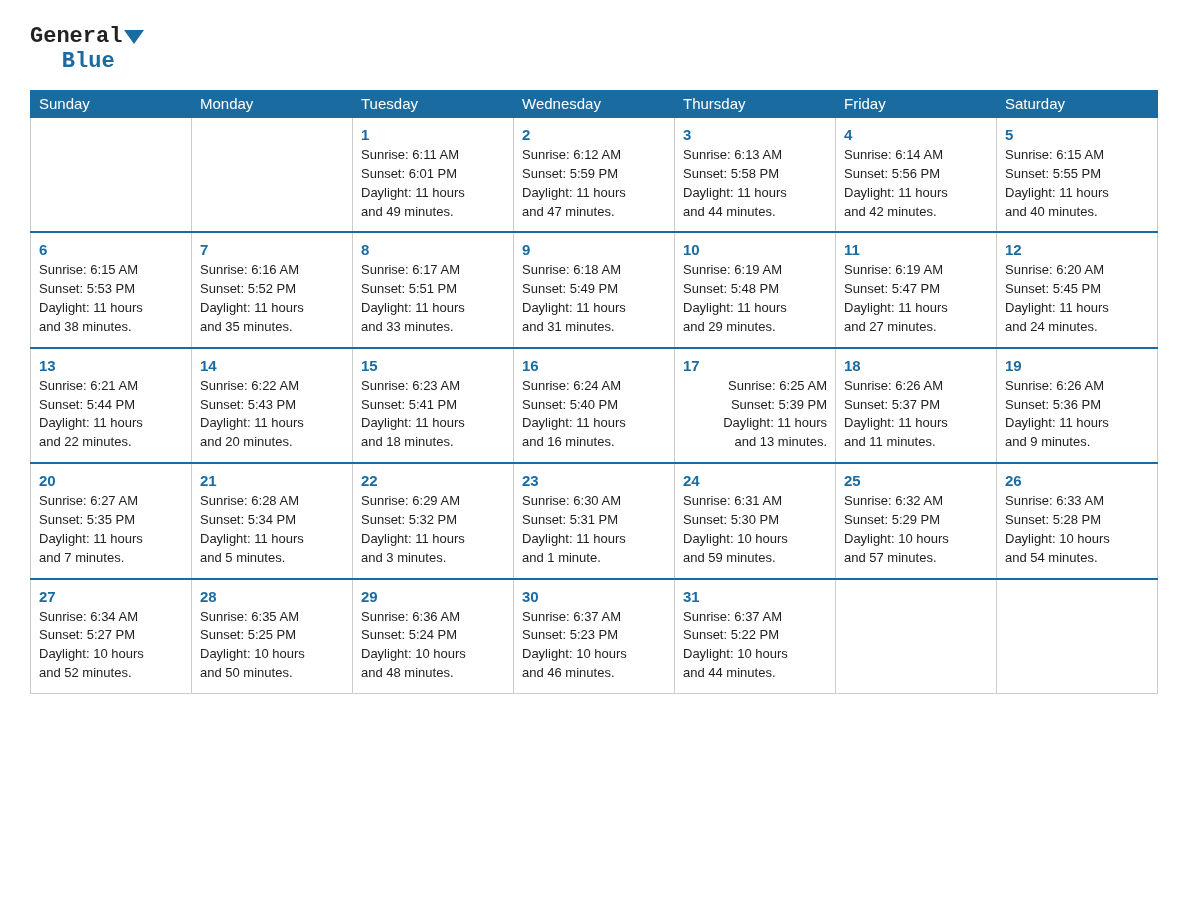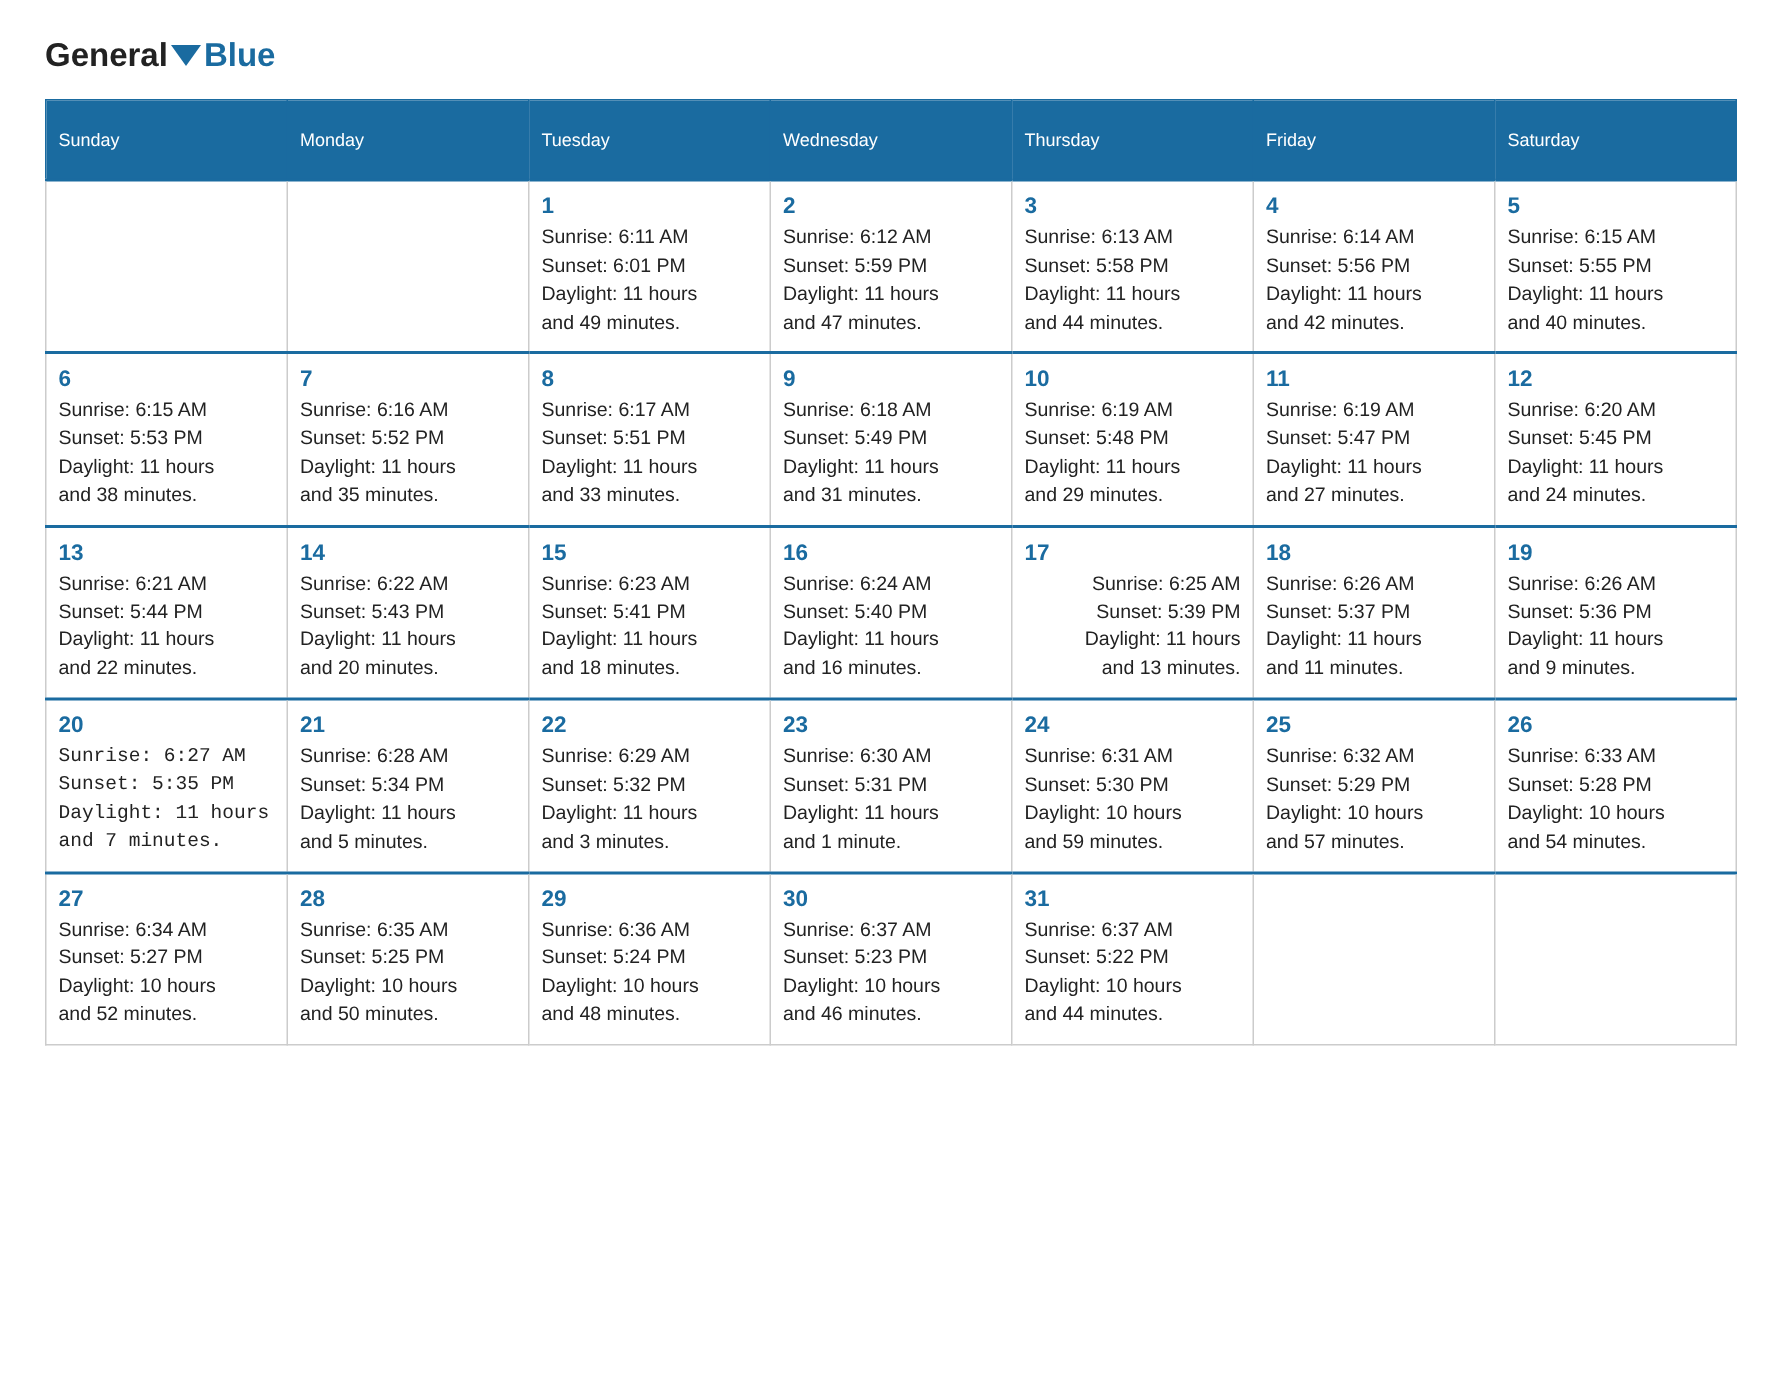--- a/index.html
+++ b/index.html
@@ -10,22 +10,23 @@
       color: #222;
     }
     .header-row {
       display: flex;
       justify-content: space-between;
       align-items: flex-start;
       margin-bottom: 6px;
     }
     .logo {
       display: flex;
-      flex-direction: row;
-      align-items: flex-start;
+      flex-direction: column;
+      align-items: center;
+      font-family: Liberation Mono, monospace;
     }
     .logo-text {
       display: flex;
       align-items: center;
       font-size: 22px;
       font-weight: bold;
       color: #222;
     }
     .logo-general { color: #222; }
     .logo-triangle {
@@ -56,22 +57,22 @@
       margin-top: 4px;
     }
     .calendar {
       width: 100%;
       border-collapse: collapse;
       margin-top: 16px;
     }
     .calendar th {
       background: #1a6ba0;
       color: #fff;
-      padding: 19px 8px;
-      font-size: 12px;
+      padding: 4px 8px;
+      font-size: 15px;
       font-weight: normal;
       text-align: left;
       border: 1px solid #1a6ba0;
     }
     .calendar td {
       vertical-align: top;
       padding: 8px 8px 10px 8px;
       border: 1px solid #ccc;
       width: 14.28%;
       font-size: 13px;
@@ -260,21 +261,21 @@
           <span class="day-num">19</span>
           <div class="day-info" style="white-space: pre-line;">Sunrise: 6:26 AM
 Sunset: 5:36 PM
 Daylight: 11 hours
 and 9 minutes.</div>
         </td>
       </tr>
       <tr class="week-row">
         <td>
           <span class="day-num">20</span>
-          <div class="day-info" style="white-space: pre-line; font-family: Liberation Mono, monospace;">Sunrise: 6:27 AM
+          <div class="day-info" style="white-space: pre-line;">Sunrise: 6:27 AM
 Sunset: 5:35 PM
 Daylight: 11 hours
 and 7 minutes.</div>
         </td>
         <td>
           <span class="day-num">21</span>
           <div class="day-info" style="white-space: pre-line;">Sunrise: 6:28 AM
 Sunset: 5:34 PM
 Daylight: 11 hours
 and 5 minutes.</div>

